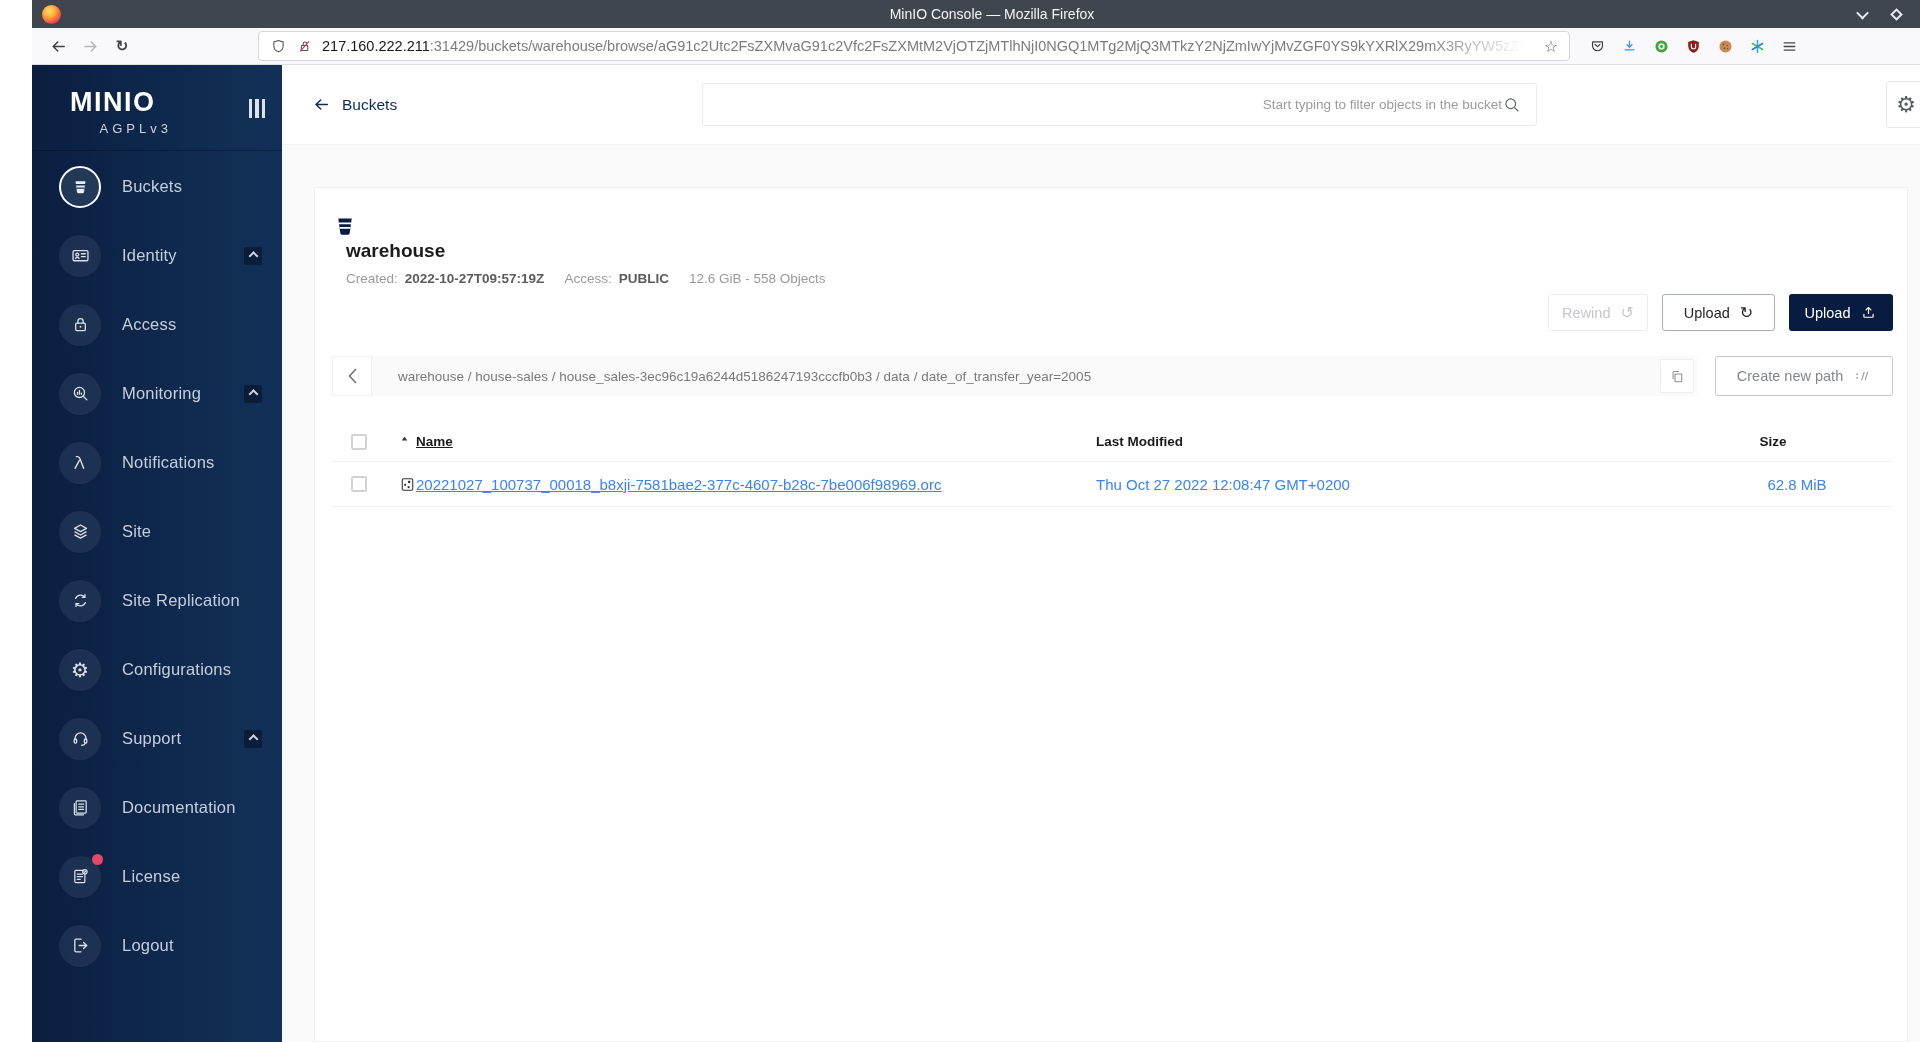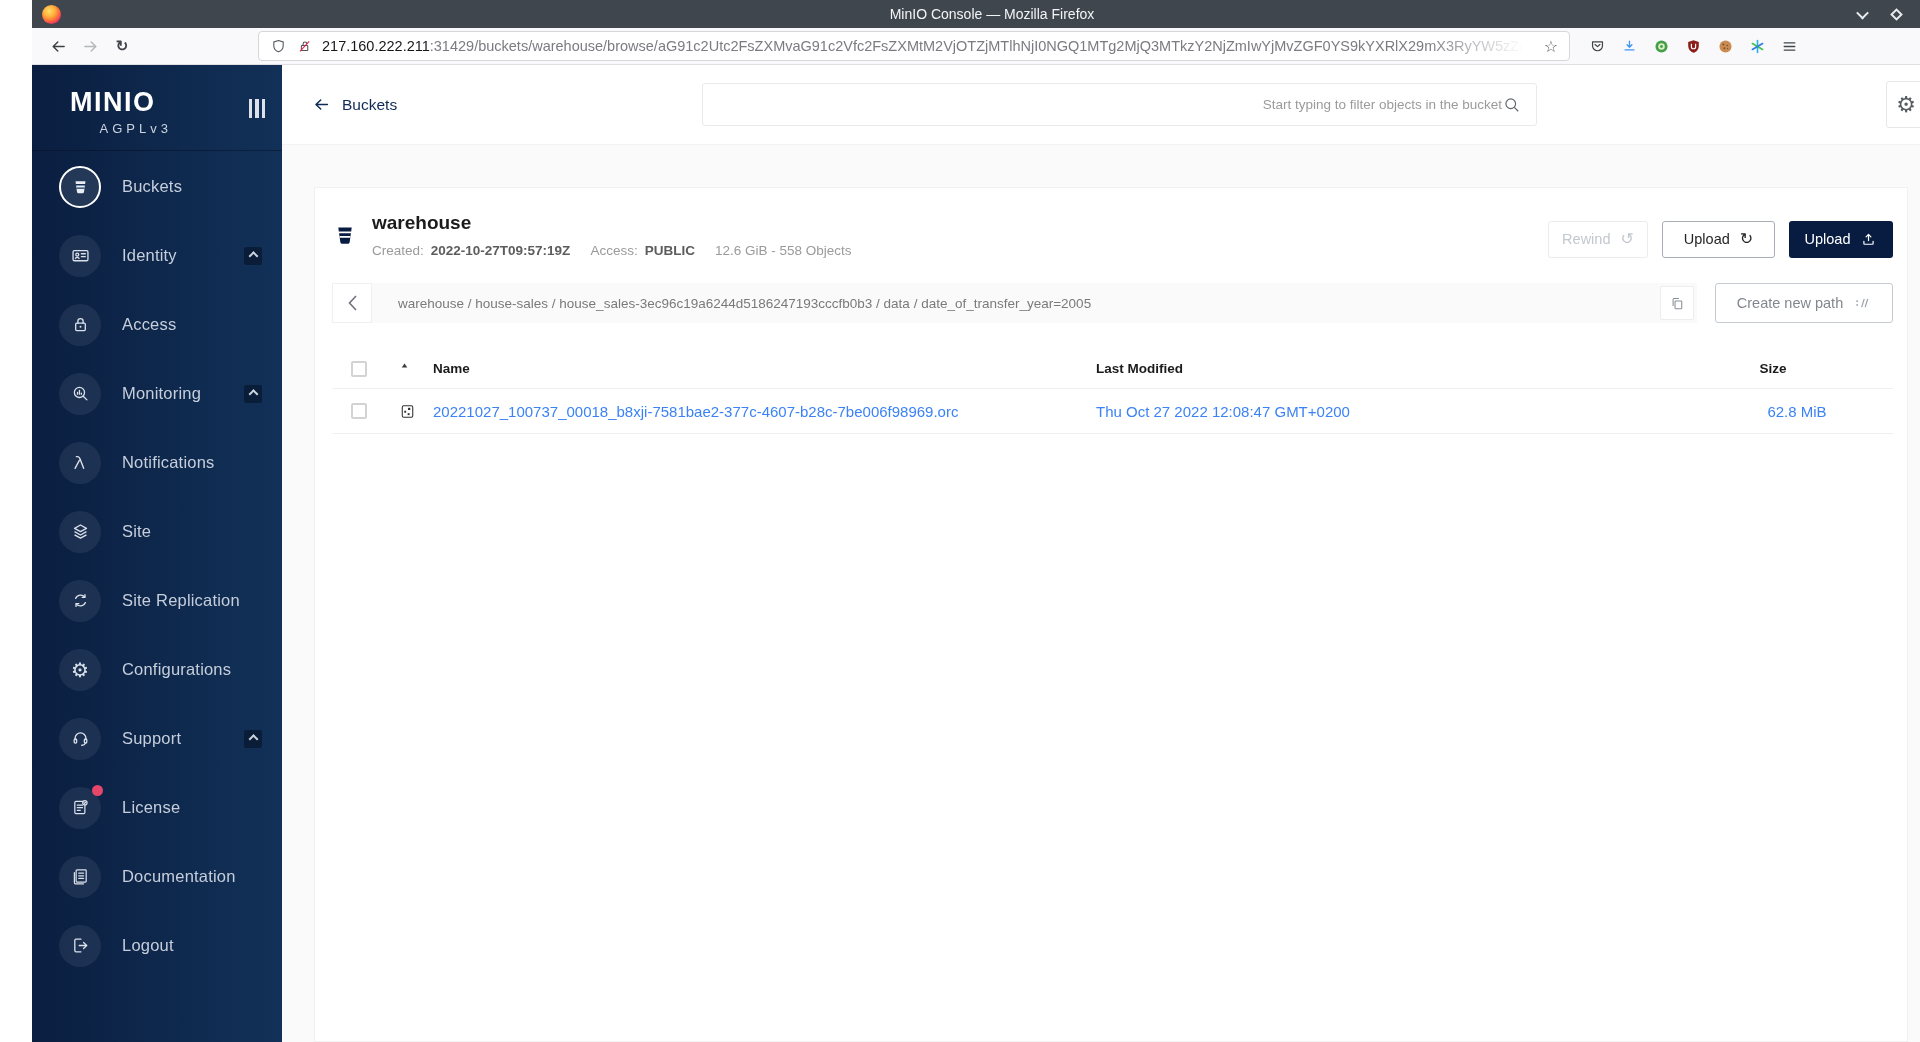--- a/index.html
+++ b/index.html
@@ -77,21 +77,21 @@
   .search-box input { border:none; outline:none; flex:1; font-size:13.5px; color:#333; font-family:inherit; background:transparent;text-align:right; }
   .search-box input::placeholder { color:#9b9b9b; }
   .gear-btn { position:absolute; right:26px; top:16px; width:40px; height:47px; background:#fff;
     border:1px solid #e7e7e7; border-radius:3px; display:flex; align-items:center; justify-content:center; cursor:pointer; }
   .gear-btn .gear-glyph { color:#565b62; font-size:22px; }
 
   .page { flex:1; padding:42px 44px 0 32px; min-height:0; }
   .card { background:#fff; border:1px solid #f1f1f1; height:100%; padding:24px 14px 0 17px; }
 
   
-  .bucket-header { display:flex; align-items:center; }
+  .bucket-header { display:flex; align-items:flex-start;flex-direction:column; }
   .bucket-info { margin-left:14px; }
   .bucket-title { font-size:19px; font-weight:600; color:#1b1b1b; }
   .meta-line { margin-top:9px; font-size:13.5px; color:#9a9a9a; display:flex; align-items:center; }
   .meta-lbl { margin-right:7px; }
   .meta-val { color:#5c5c5c; font-weight:700; margin-right:20px; }
   .actions { margin-left:auto; display:flex; gap:14px; align-items:center; margin-top:8px; }
   .btn { height:37px; border-radius:3px; font-size:14.5px; display:flex; align-items:center; justify-content:center;
     gap:10px; background:#fff; cursor:pointer; font-family:inherit; }
   .btn-rewind { width:100px; border:1px solid #ececec; color:#c3c7ce; cursor:default; }
   .btn-refresh { width:113px; border:1px solid #a9aeb6; color:#242424; }
@@ -108,21 +108,21 @@
   .create-path { width:178px; height:40px; border:1px solid #c6cbd1; border-radius:3px; background:#fff; color:#82878f;
     font-size:14.5px; display:flex; align-items:center; justify-content:center; gap:10px; cursor:pointer; font-family:inherit; flex-shrink:0; }
 
   
   .obj-table { margin-top:26px; }
   .thead, .trow { display:flex; align-items:center; }
   .thead { height:40px; border-bottom:1px solid #f0f0f0; font-weight:700; font-size:13.5px; color:#1b1b1b; }
   .trow { height:45px; border-bottom:1px solid #f0f0f0; font-size:15px; color:#3b82f6; cursor:pointer; }
   .col-cb { width:67px; padding-left:19px; display:flex; align-items:center; flex-shrink:0; }
   .checkbox { width:16px; height:16px; border:2px solid #d3d3d3; border-radius:2px; background:#fff; cursor:pointer; }
-  .col-name { width:697px; display:flex; align-items:flex-start; gap:17px; flex-shrink:0; }
+  .col-name { width:697px; display:flex; align-items:flex-start; gap:0; flex-shrink:0;text-decoration:underline; }
   .col-mod { flex:1; }
   .col-size { width:170px; text-align:center; }
   .thead .col-size { padding-right:70px; }
   .trow .col-size { padding-right:22px; }
   .sort-tri { margin-right:6px; }
 </style>
 </head>
 <body>
 
 <div class="screen">
@@ -338,39 +338,39 @@
           </span>
           <span class="mlabel">Support</span>
           <span class="mchev">
               <i></i>
             </span>
         </div>
 
         <div class="mitem">
           <span class="icircle">
             <svg width="21" height="21" viewBox="0 0 24 24" fill="none" stroke="#dbe1ea" stroke-width="1.4" stroke-linecap="round">
+                <rect x="7" y="4.5" width="11.5" height="14" rx="1"></rect>
+                <path d="M10 8.2h5.5M10 11.2h5.5M10 14.2h5.5"></path>
+                <path d="M5 7.5v11.7c0 .7.5 1.2 1.2 1.2H15.5"></path>
+              </svg>
+          </span>
+          <span class="mlabel">Documentation</span>
+        </div>
+
+        <div class="mitem">
+          <span class="icircle">
+            <svg width="21" height="21" viewBox="0 0 24 24" fill="none" stroke="#dbe1ea" stroke-width="1.4" stroke-linecap="round">
                 <rect x="5.5" y="5" width="11.5" height="14" rx="1.3"></rect>
                 <path d="M8.3 9.2h6M8.3 12.2h6M8.3 15.2h3.5"></path>
                 <circle cx="17" cy="6.6" r="2.5" fill="#11294e"></circle>
                 <path d="M15.9 6.6l.8.8 1.5-1.5"></path>
               </svg>
             <span class="badge"></span>
           </span>
           <span class="mlabel">License</span>
-        </div>
-
-        <div class="mitem">
-          <span class="icircle">
-            <svg width="21" height="21" viewBox="0 0 24 24" fill="none" stroke="#dbe1ea" stroke-width="1.4" stroke-linecap="round">
-                <rect x="7" y="4.5" width="11.5" height="14" rx="1"></rect>
-                <path d="M10 8.2h5.5M10 11.2h5.5M10 14.2h5.5"></path>
-                <path d="M5 7.5v11.7c0 .7.5 1.2 1.2 1.2H15.5"></path>
-              </svg>
-          </span>
-          <span class="mlabel">Documentation</span>
         </div>
 
         <div class="mitem">
           <span class="icircle">
             <svg width="21" height="21" viewBox="0 0 24 24" fill="none" stroke="#dbe1ea" stroke-width="1.5" stroke-linecap="round" stroke-linejoin="round">
                 <path d="M12.5 4.8H7a1.5 1.5 0 0 0-1.5 1.5v11.4A1.5 1.5 0 0 0 7 19.2h5.5"></path>
                 <path d="M15.5 8.5 19 12l-3.5 3.5"></path>
                 <path d="M19 12h-8.5"></path>
               </svg>
           </span>

